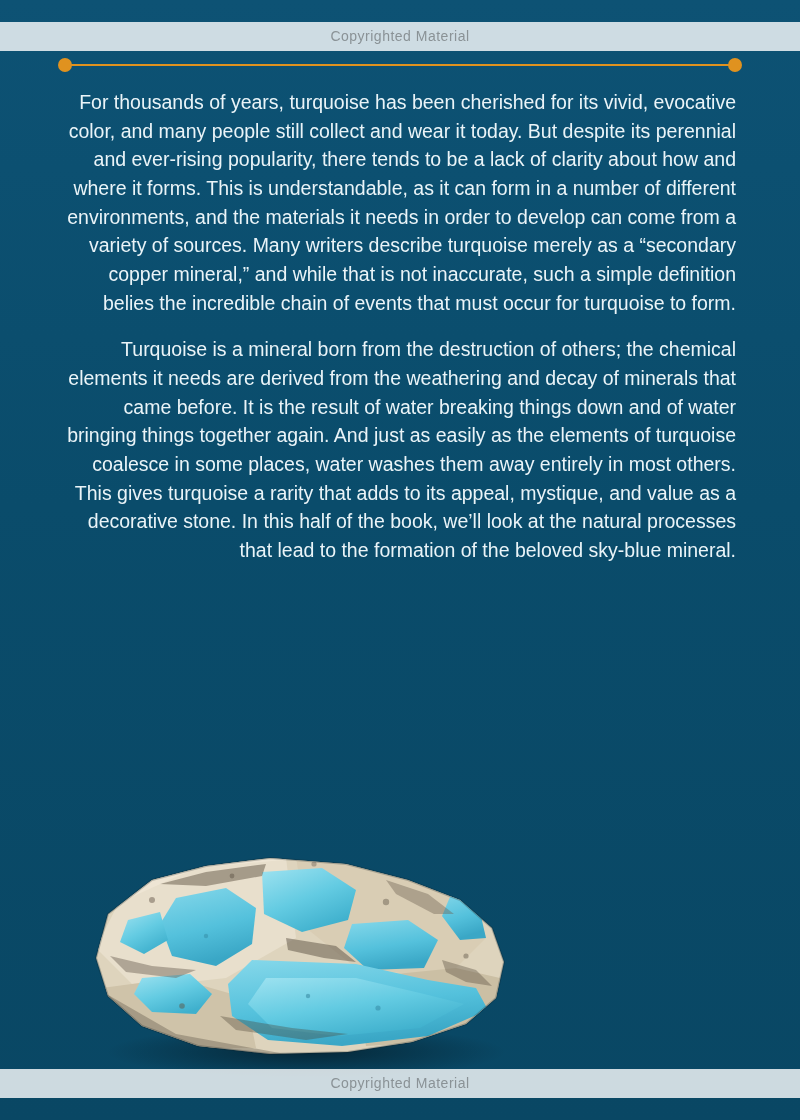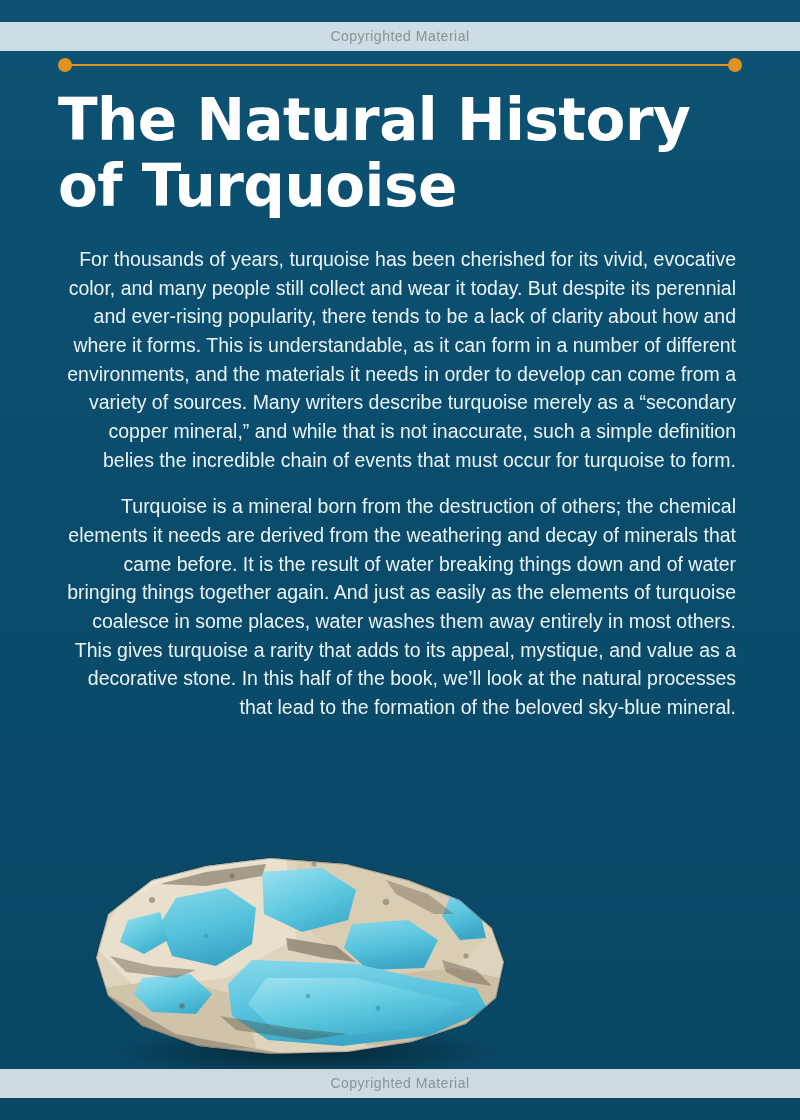--- a/index.html
+++ b/index.html
@@ -145,21 +145,20 @@
 
   <div class="content">
 
 
     <div class="rule-wrap">
       <div class="rule-dot left"></div>
       <div class="rule-line"></div>
       <div class="rule-dot right"></div>
     </div>
 
-    <h1 class="title">The Natural History of Turquoise</h1>
 
     <p class="body-text">For thousands of years, turquoise has been cherished for its vivid, evocative color, and many people still collect and wear it today. But despite its perennial and ever-rising popularity, there tends to be a lack of clarity about how and where it forms. This is understandable, as it can form in a number of different environments, and the materials it needs in order to develop can come from a variety of sources. Many writers describe turquoise merely as a “secondary copper mineral,” and while that is not inaccurate, such a simple definition belies the incredible chain of events that must occur for turquoise to form.</p>
     <p class="body-text">Turquoise is a mineral born from the destruction of others; the chemical elements it needs are derived from the weathering and decay of minerals that came before. It is the result of water breaking things down and of water bringing things together again. And just as easily as the elements of turquoise coalesce in some places, water washes them away entirely in most others. This gives turquoise a rarity that adds to its appeal, mystique, and value as a decorative stone. In this half of the book, we’ll look at the natural processes that lead to the formation of the beloved sky-blue mineral.</p>
 
   </div>
 
   <div class="figure-area">
 
 
     <div class="specimen">

